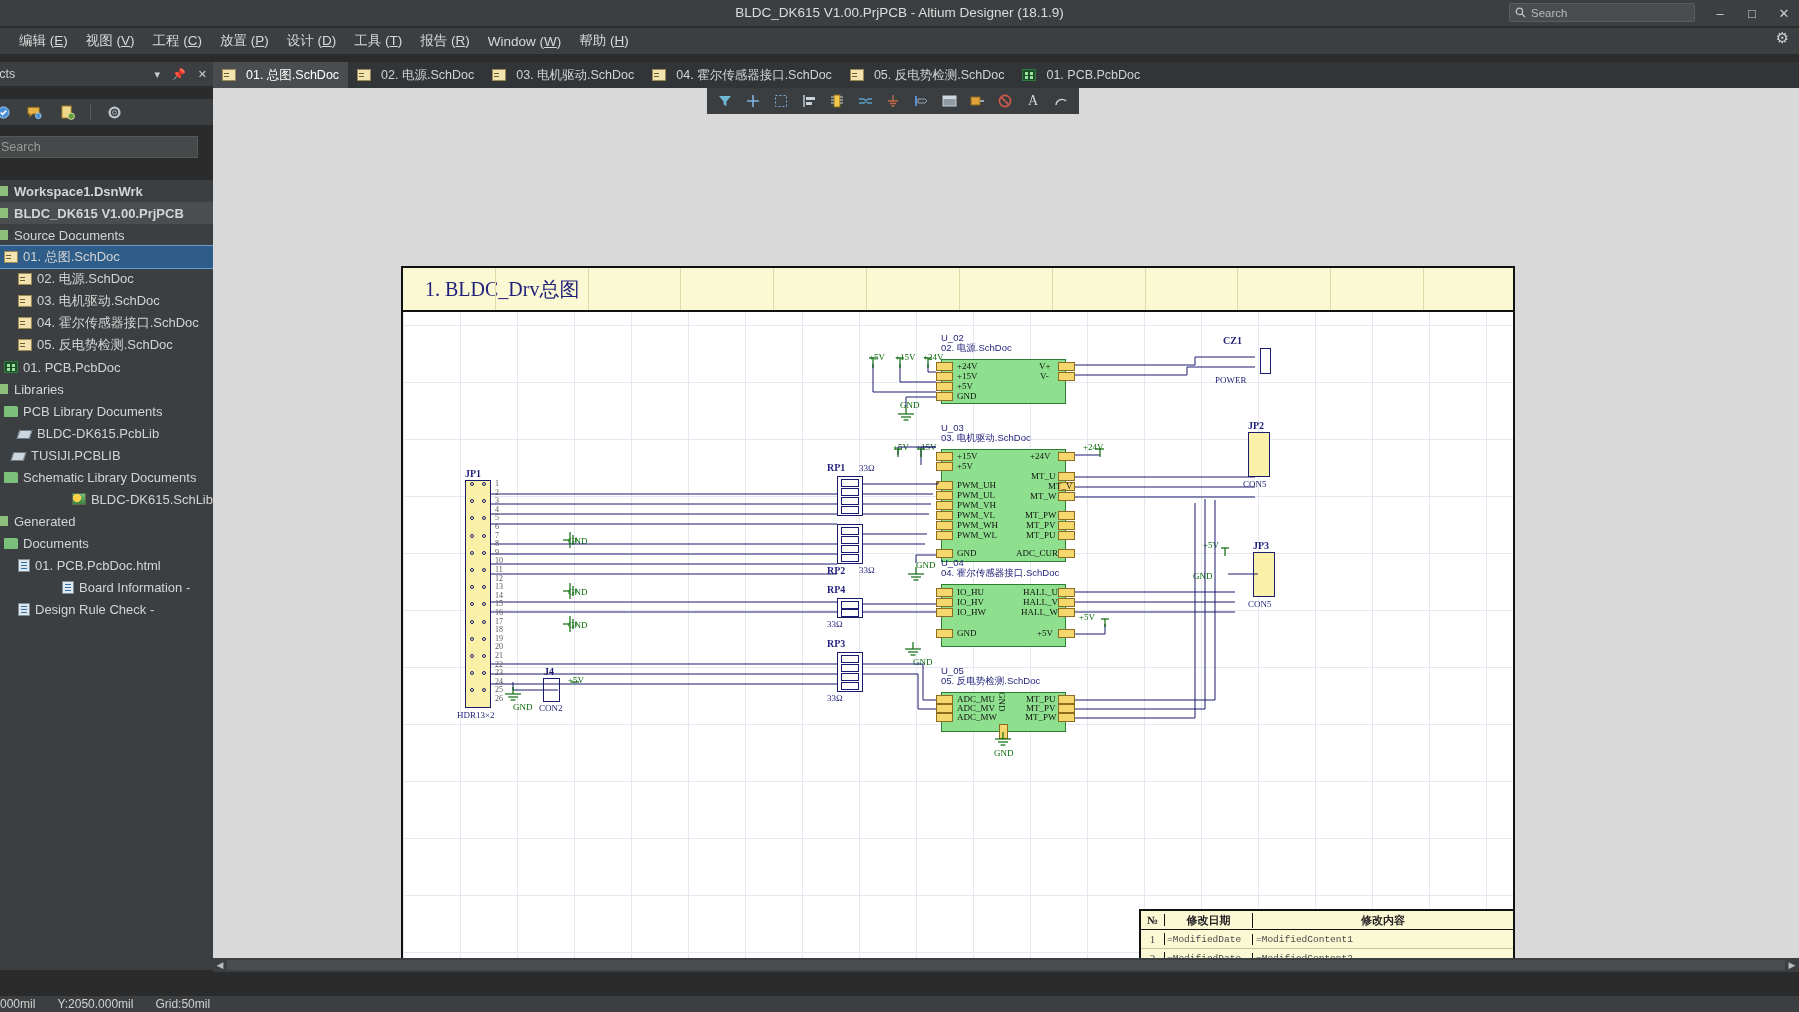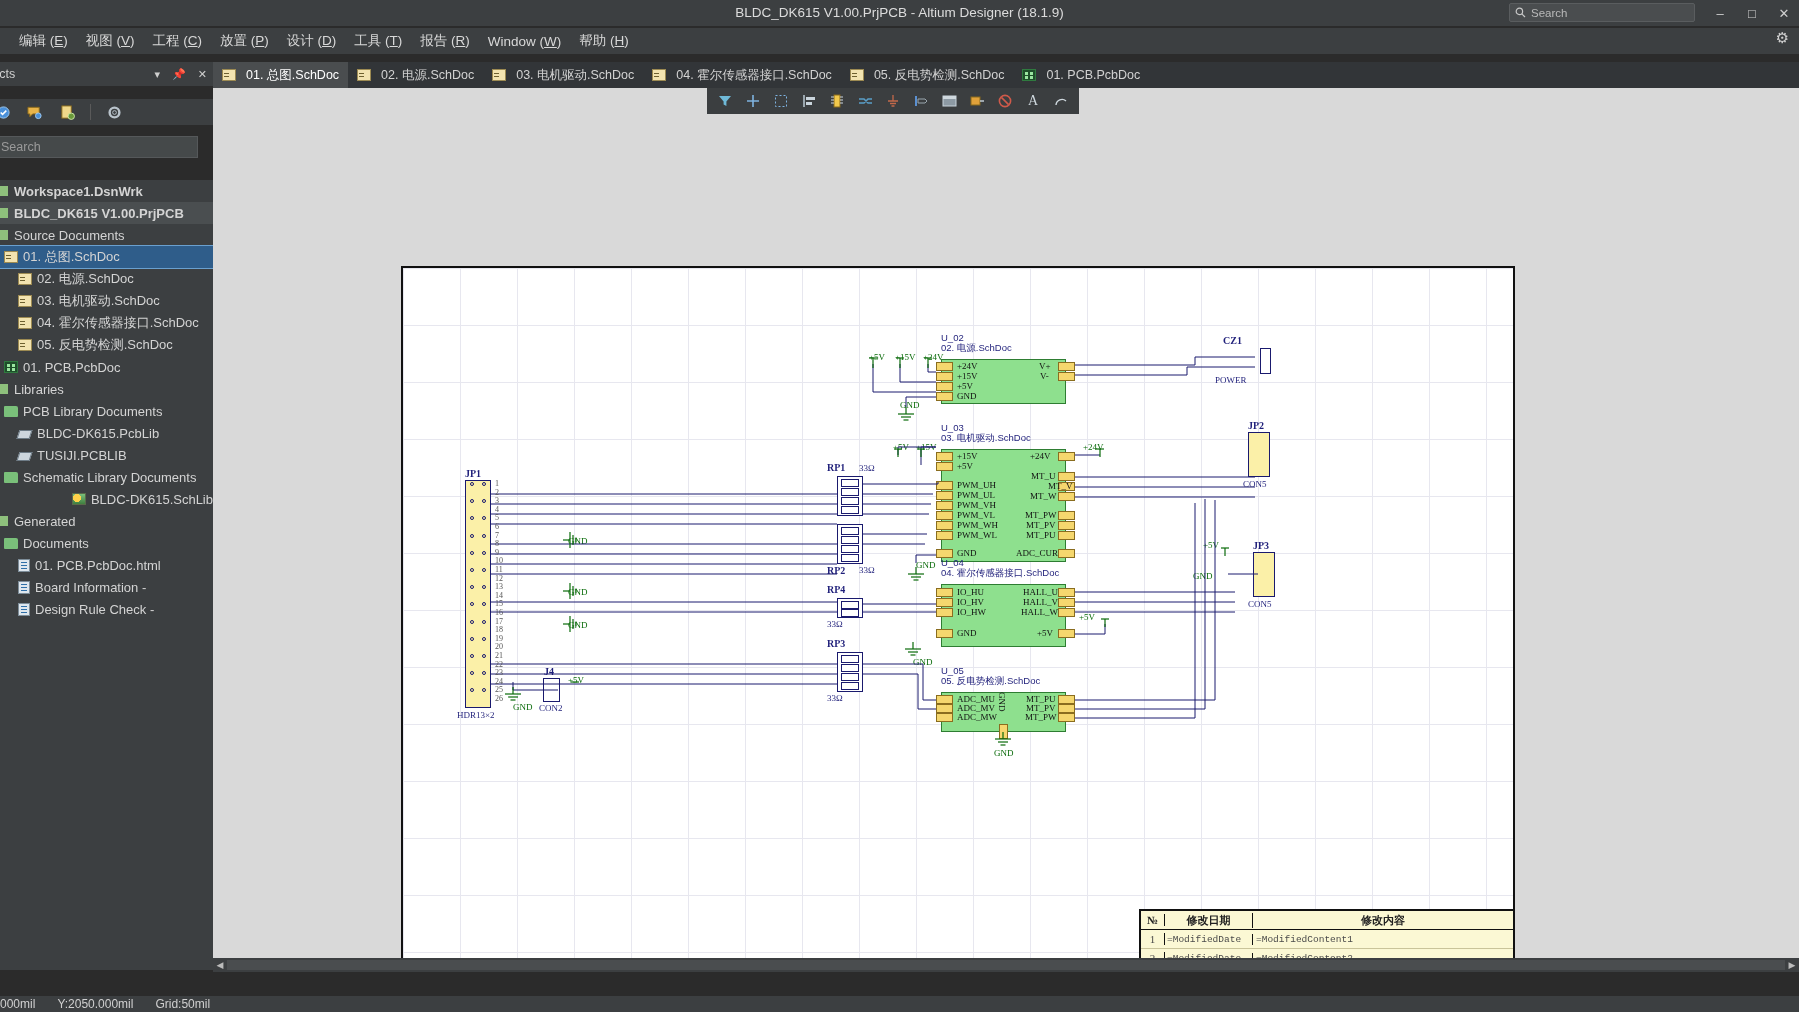--- a/index.html
+++ b/index.html
@@ -334,21 +334,21 @@
         <span class="tlabel">Libraries</span>
       </div>
       <div class="tnode" style="padding-left: 4px;">
         <span class="ic-folder"></span>
         <span class="tlabel">PCB Library Documents</span>
       </div>
       <div class="tnode" style="padding-left: 18px;">
         <span class="ic-lib"></span>
         <span class="tlabel">BLDC-DK615.PcbLib</span>
       </div>
-      <div class="tnode" style="padding-left: 18px; text-align: right;">
+      <div class="tnode" style="padding-left: 12px; text-align: right;">
         <span class="ic-lib"></span>
         <span class="tlabel">TUSIJI.PCBLIB</span>
       </div>
       <div class="tnode" style="padding-left: 4px;">
         <span class="ic-folder"></span>
         <span class="tlabel">Schematic Library Documents</span>
       </div>
       <div class="tnode" style="padding-left: 18px; justify-content: flex-end;">
         <span class="ic-schlib"></span>
         <span class="tlabel">BLDC-DK615.SchLib</span>
@@ -358,21 +358,21 @@
         <span class="tlabel">Generated</span>
       </div>
       <div class="tnode" style="padding-left: 4px;">
         <span class="ic-folder"></span>
         <span class="tlabel">Documents</span>
       </div>
       <div class="tnode" style="padding-left: 18px;">
         <span class="ic-doc"></span>
         <span class="tlabel">01. PCB.PcbDoc.html</span>
       </div>
-      <div class="tnode" style="padding-left: 18px;">
+      <div class="tnode" style="padding-left: 18px; margin-left: 44px;">
         <span class="ic-doc"></span>
         <span class="tlabel">Board Information -</span>
       </div>
       <div class="tnode" style="padding-left: 18px;">
         <span class="ic-doc"></span>
         <span class="tlabel">Design Rule Check -</span>
       </div>
     </div>
 
   <div class="tabstrip" id="tabstrip-host">
@@ -471,20 +471,37 @@
       <div class="ftb-ic">
           <svg width="14" height="14" viewBox="0 0 14 14">
             <path d="M2 11a6 6 0 0 1 10-4" fill="none" stroke="#cfd8de" stroke-width="1.4"></path>
           </svg>
         </div>
     </div>
 
     <div class="sheet">
       <div class="sheet-grid"></div>
 
+      <div class="sheet-title">
+        <div class="st-cols">
+          <i></i>
+            <i></i>
+            <i></i>
+            <i></i>
+            <i></i>
+            <i></i>
+            <i></i>
+            <i></i>
+            <i></i>
+            <i></i>
+            <i></i>
+            <i></i>
+        </div>
+        <div class="st-text">1. BLDC_Drv总图</div>
+      </div>
 
       <div id="schem" style="position:absolute; left:0; top:44px; right:0; bottom:0;">
 
         <div class="sblk" style="left:538px; top:47px; width:125px; height:45px;"></div>
         <div class="sblk-name" style="left:538px; top:20px;">U_02</div>
         <div class="sblk-name" style="left:538px; top:30px;">02. 电源.SchDoc</div>
         <div class="pin" style="left:533px; top:50px;"></div>
         <div class="pinlbl" style="left:554px; top:49px;">+24V</div>
         <div class="pin" style="left:533px; top:60px;"></div>
         <div class="pinlbl" style="left:554px; top:59px;">+15V</div>

